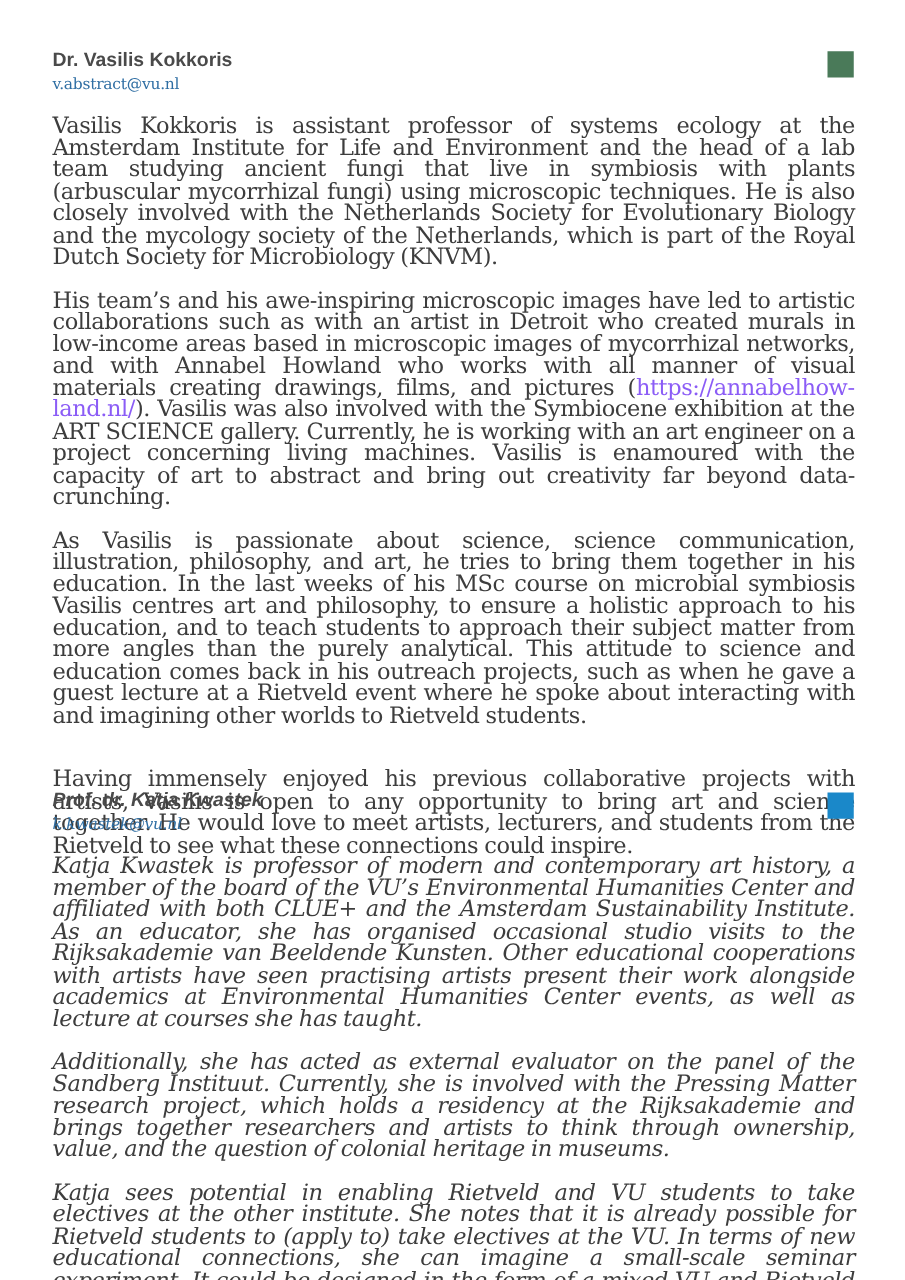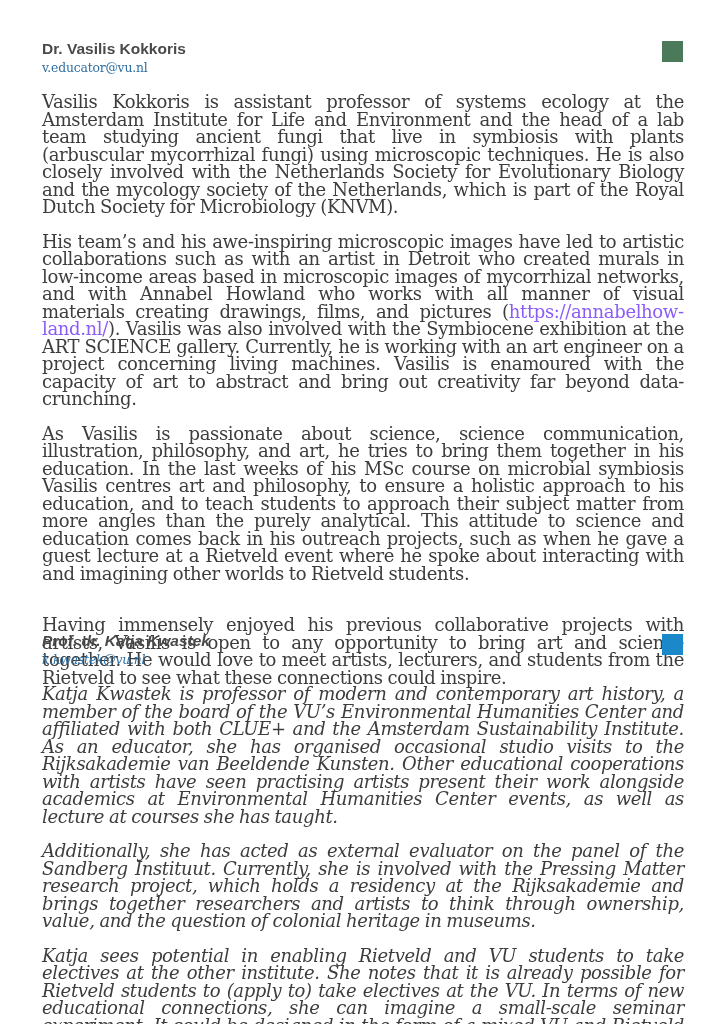--- a/index.html
+++ b/index.html
@@ -15,21 +15,21 @@
   .page-number { position: absolute; right: 18px; top: 993px; font-family: "DejaVu Serif", serif; font-size: 10px; color: #555; margin-top: 33px; }
 </style>
 </head>
 <body>
 
 <div class="page">
 
   <div class="square" style="left:662px; top:41px; background:#4a7a59;"></div>
   <div class="profile" style="top:40px;">
     <p class="name">Dr. Vasilis Kokkoris</p>
-    <a class="email">v.educator@vu.nl</a>
+    <a class="email">v.abstract@vu.nl</a>
 
     <p class="para" style="margin-top:16px;">Vasilis Kokkoris is assistant professor of systems ecology at the Amsterdam Institute for Life and Environment and the head of a lab team studying ancient fungi that live in sym­biosis with plants (arbuscular mycorrhizal fungi) using microscopic techniques. He is also closely involved with the Netherlands Society for Evolutionary Biology and the mycolo­gy society of the Netherlands, which is part of the Royal Dutch Society for Microbiology (KNVM).</p>
 
     <p class="para" style="margin-top:17px;"><span>His team’s and his awe-inspiring microscopic images have led to artistic collaborations such as with an artist in Detroit who created murals in low-income areas based in mi­croscopic images of mycorrhizal networks, and with Annabel Howland who works with all manner of visual materials creating drawings, films, and pictures (</span><span class="link">https://annabelhow­land.nl/</span><span>). Vasilis was also involved with the Symbiocene exhibition at the ART SCIENCE gallery. Currently, he is working with an art engineer on a project concerning living ma­chines. Vasilis is enamoured with the capacity of art to abstract and bring out creativity far beyond data-crunching.</span></p>
 
     <p class="para" style="margin-top:17px;">As Vasilis is passionate about science, science communication, illustration, philosophy, and art, he tries to bring them together in his education. In the last weeks of his MSc course on microbial symbiosis Vasilis centres art and philosophy, to ensure a holistic approach to his education, and to teach students to approach their subject matter from more angles than the purely analytical. This attitude to science and education comes back in his out­reach projects, such as when he gave a guest lecture at a Rietveld event where he spoke about interacting with and imagining other worlds to Rietveld students.</p>
 
     <p class="para" style="margin-top:34px;">Having immensely enjoyed his previous collaborative projects with artists, Vasilis is open to any opportunity to bring art and science together. He would love to meet artists, lectur­ers, and students from the Rietveld to see what these connections could inspire.</p>
   </div>
 

